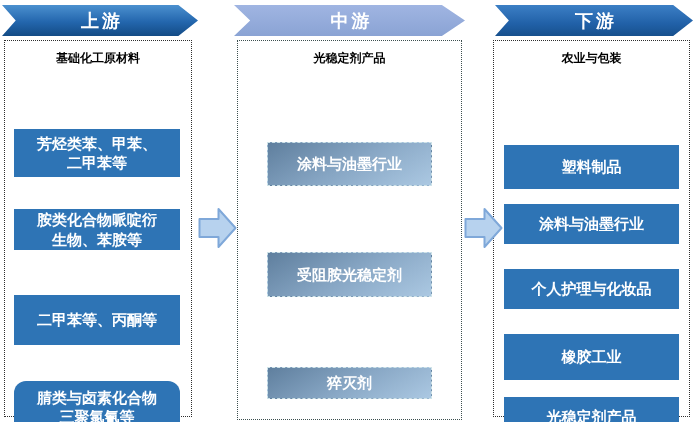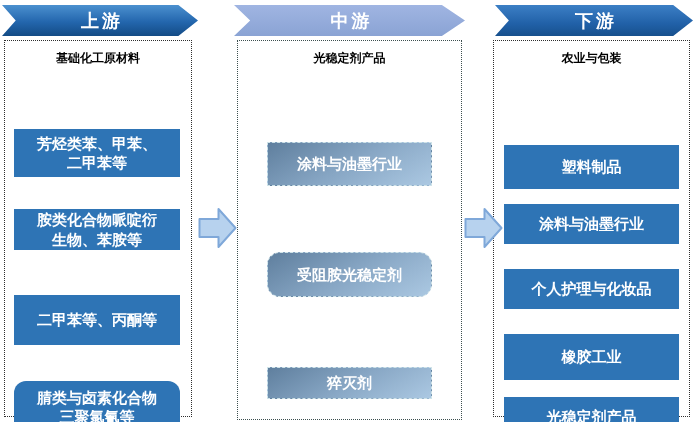--- a/index.html
+++ b/index.html
@@ -47,21 +47,21 @@
   
   .panel-1 .item { left:9px; width:166px; padding:0 21px; }
   .i-1-0 { top:40px;  height:48px; }
   .i-1-1 { top:120px; height:41px; }
   .i-1-2 { top:206px; height:50px; }
   .i-1-3 { top:292px; height:52px;border-radius:12px; }
 
   
   .panel-2 .item { left:29px; width:165px; }
   .i-2-0 { top:53px;  height:44px; }
-  .i-2-1 { top:163px; height:45px;border-radius:13px; }
+  .i-2-1 { top:163px; height:45px; }
   .i-2-2 { top:278px; height:32px; }
 
   
   .panel-3 .item { left:10px; width:175px; padding:0 6px; }
   .i-3-0 { top:56px;  height:44px; }
   .i-3-1 { top:115px; height:40px; }
   .i-3-2 { top:180px; height:40px; }
   .i-3-3 { top:245px; height:46px; }
   .i-3-4 { top:308px; height:40px; }
 

